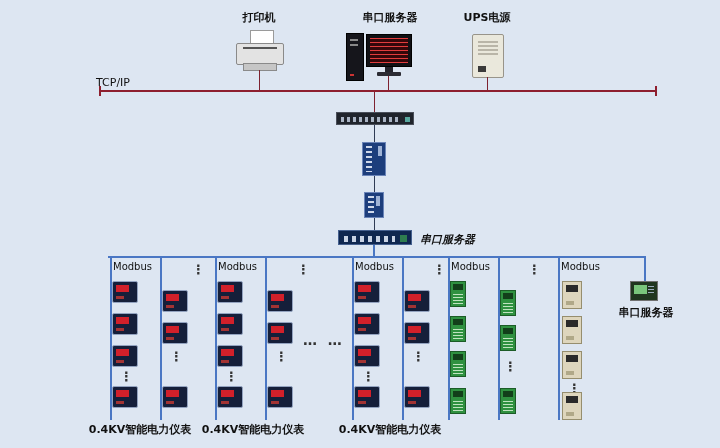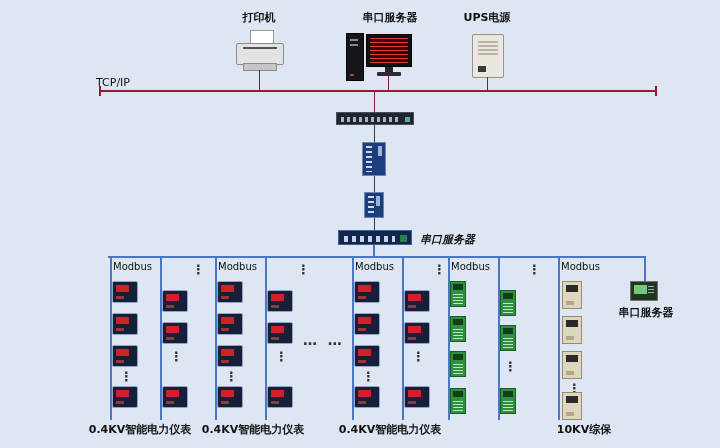--- a/index.html
+++ b/index.html
@@ -195,15 +195,14 @@
   <div class="relay" style="left:562px;top:351px;"></div>
   <div class="vdots" style="left:568px;top:382px;">⋮</div>
   <div class="relay" style="left:562px;top:392px;"></div>
 
   <div class="genctl"></div>
   <div class="lbl center" style="left:614px;top:305px;width:64px;">串口服务器</div>
 
   <div class="lbl center" style="left:75px;top:422px;width:130px;">0.4KV智能电力仪表</div>
   <div class="lbl center" style="left:188px;top:422px;width:130px;">0.4KV智能电力仪表</div>
   <div class="lbl center" style="left:325px;top:422px;width:130px;">0.4KV智能电力仪表</div>
-  <div class="lbl center" style="left:539px;top:422px;width:90px;">10KV综保</div>
 
 </div>
 
 </body></html>

